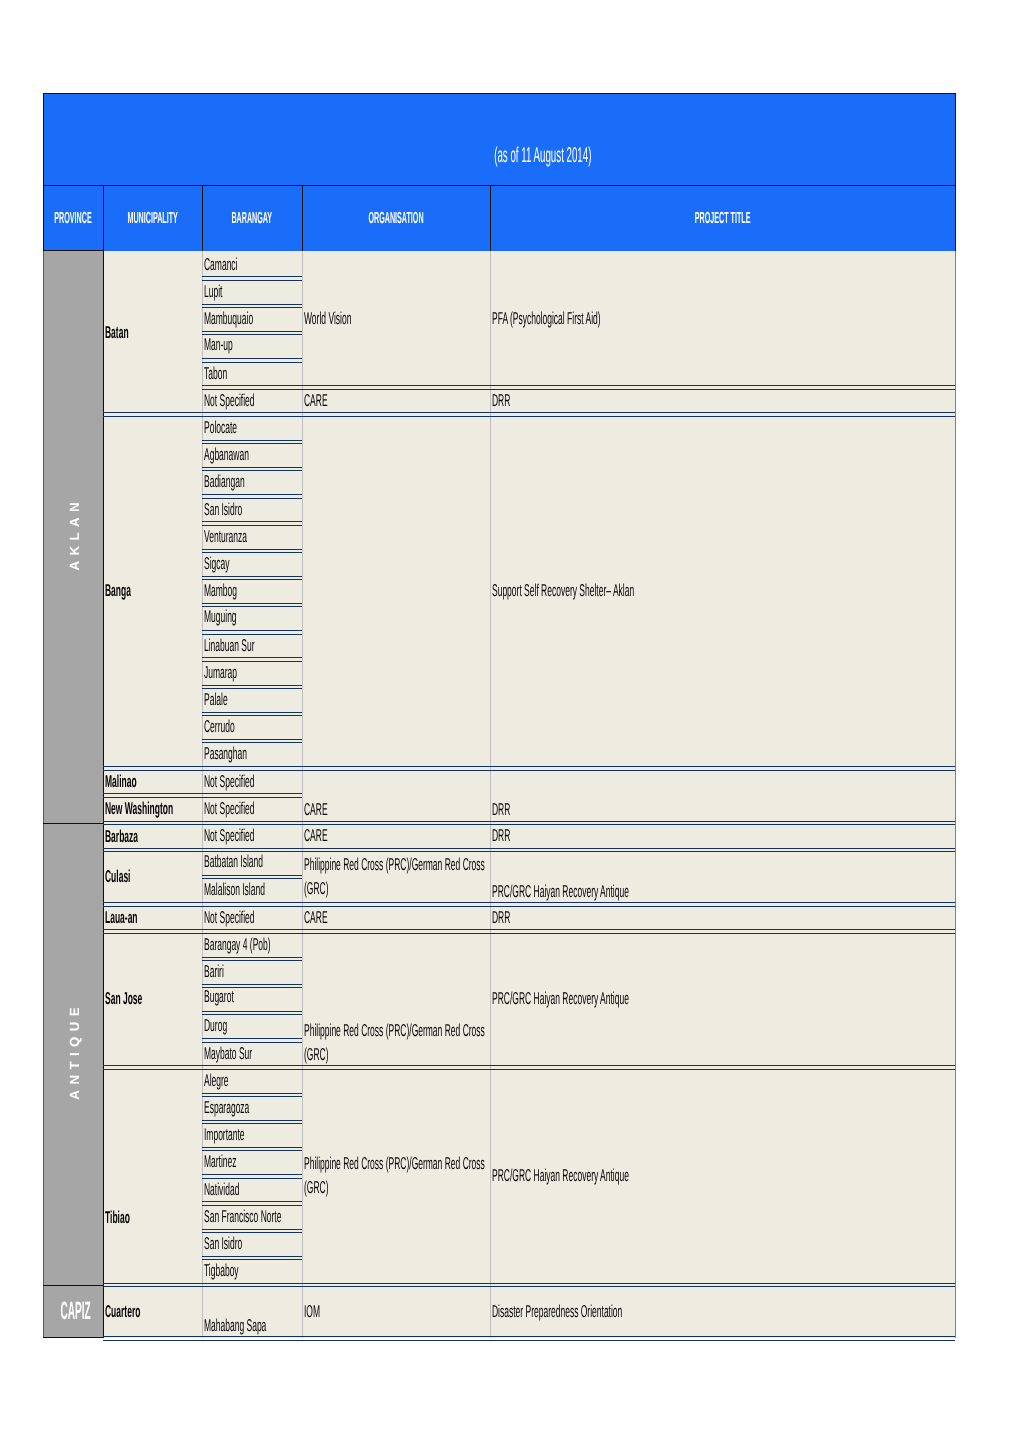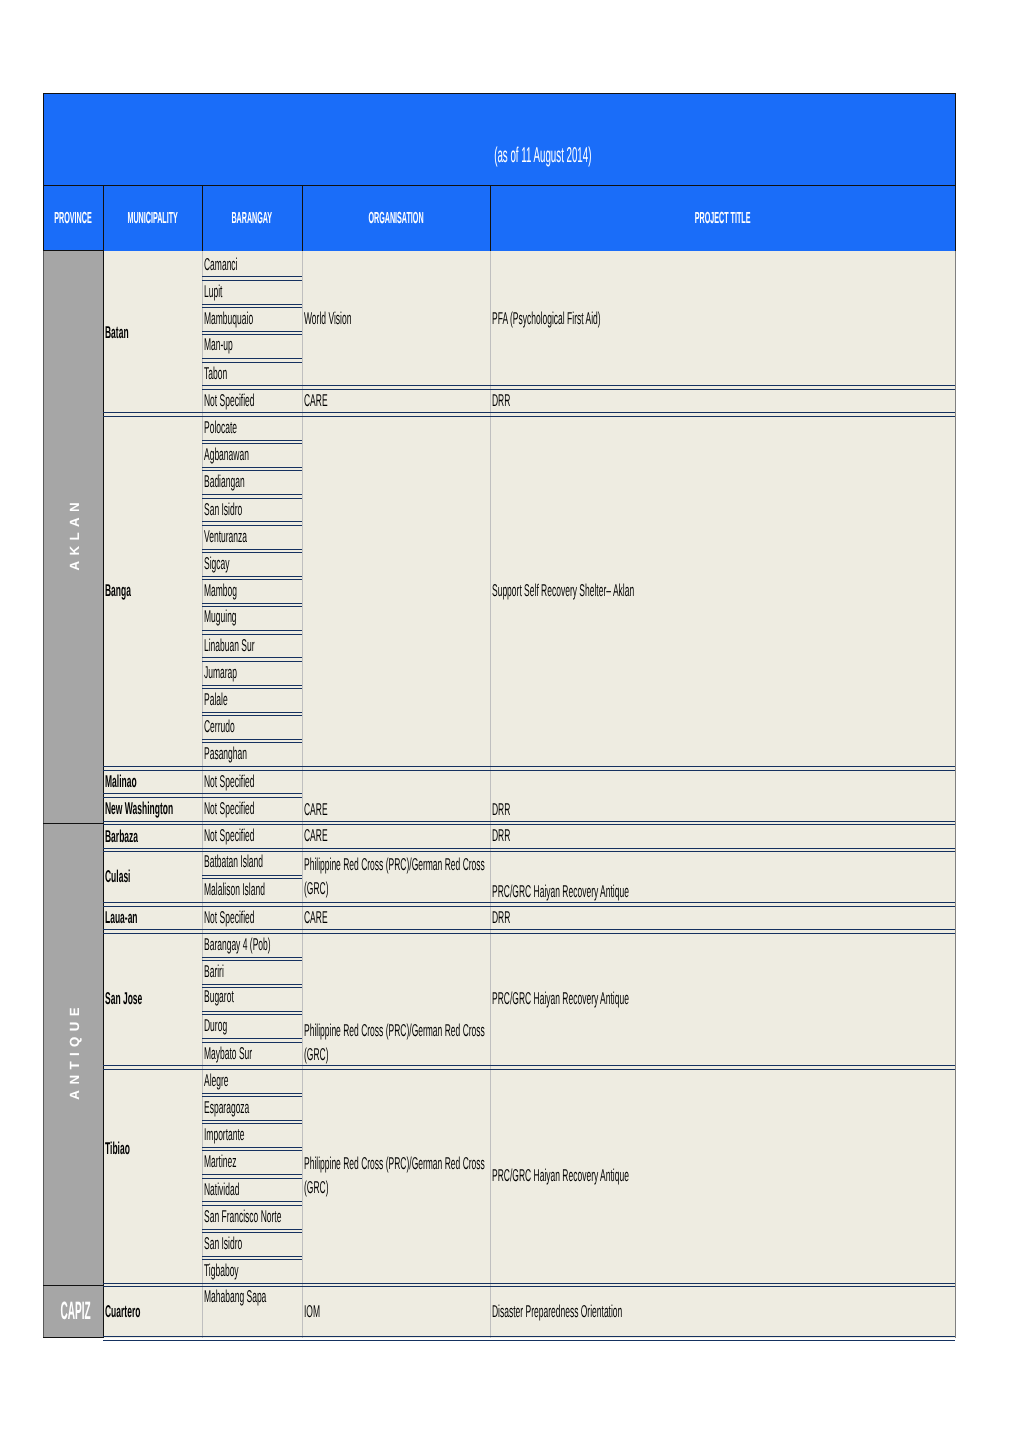--- a/index.html
+++ b/index.html
@@ -125,21 +125,21 @@
 </div>
 <div class="cell" style="left:60.3px;top:598.459px;width:98.9px;height:54.405px;align-items:center">
 <div class="ct b" style="width:198.994px">Culasi</div>
 </div>
 <div class="cell" style="left:60.3px;top:652.865px;width:98.9px;height:27.203px;align-items:center">
 <div class="ct b" style="width:198.994px">Laua-an</div>
 </div>
 <div class="cell" style="left:60.3px;top:680.067px;width:98.9px;height:136.014px;align-items:center">
 <div class="ct b" style="width:198.994px">San Jose</div>
 </div>
-<div class="cell" style="left:60.3px;top:816.081px;width:98.9px;height:163px;align-items:center">
+<div class="cell" style="left:60.3px;top:816.081px;width:98.9px;height:163px;align-items:flex-end">
 <div class="ct b" style="width:198.994px">Tibiao</div>
 </div>
 <div class="cell" style="left:60.3px;top:1033.703px;width:98.9px;height:53.4px;align-items:center">
 <div class="ct b" style="width:198.994px">Cuartero</div>
 </div>
 <div class="cell" style="left:159.2px;top:0px;width:100px;height:27.203px;align-items:center">
 <div class="ct" style="width:201.207px">Camanci</div>
 </div>
 <div class="cell" style="left:159.2px;top:27.203px;width:100px;height:27.203px;align-items:center">
 <div class="ct" style="width:201.207px">Lupit</div>
@@ -245,21 +245,21 @@
 </div>
 <div class="cell" style="left:159.2px;top:952.095px;width:100px;height:27.203px;align-items:center">
 <div class="ct" style="width:201.207px">San Francisco Norte</div>
 </div>
 <div class="cell" style="left:159.2px;top:979.297px;width:100px;height:27.203px;align-items:center">
 <div class="ct" style="width:201.207px">San Isidro</div>
 </div>
 <div class="cell" style="left:159.2px;top:1006.5px;width:100px;height:27.203px;align-items:center">
 <div class="ct" style="width:201.207px">Tigbaboy</div>
 </div>
-<div class="cell" style="left:159.2px;top:1033.703px;width:100px;height:53.4px;align-items:flex-start">
+<div class="cell" style="left:159.2px;top:1033.703px;width:100px;height:53.4px;align-items:flex-end">
 <div class="ct" style="width:201.207px">Mahabang Sapa</div>
 </div>
 <div class="cell" style="left:259.2px;top:0px;width:188px;height:136.013px;align-items:center">
 <div class="ct wrap" style="width:378.27px">World Vision</div>
 </div>
 <div class="cell" style="left:259.2px;top:136.013px;width:188px;height:27.203px;align-items:center">
 <div class="ct wrap" style="width:378.27px">CARE</div>
 </div>
 <div class="cell" style="left:259.2px;top:516.851px;width:188px;height:54.405px;align-items:flex-end">
 <div class="ct wrap" style="width:378.27px">CARE</div>

